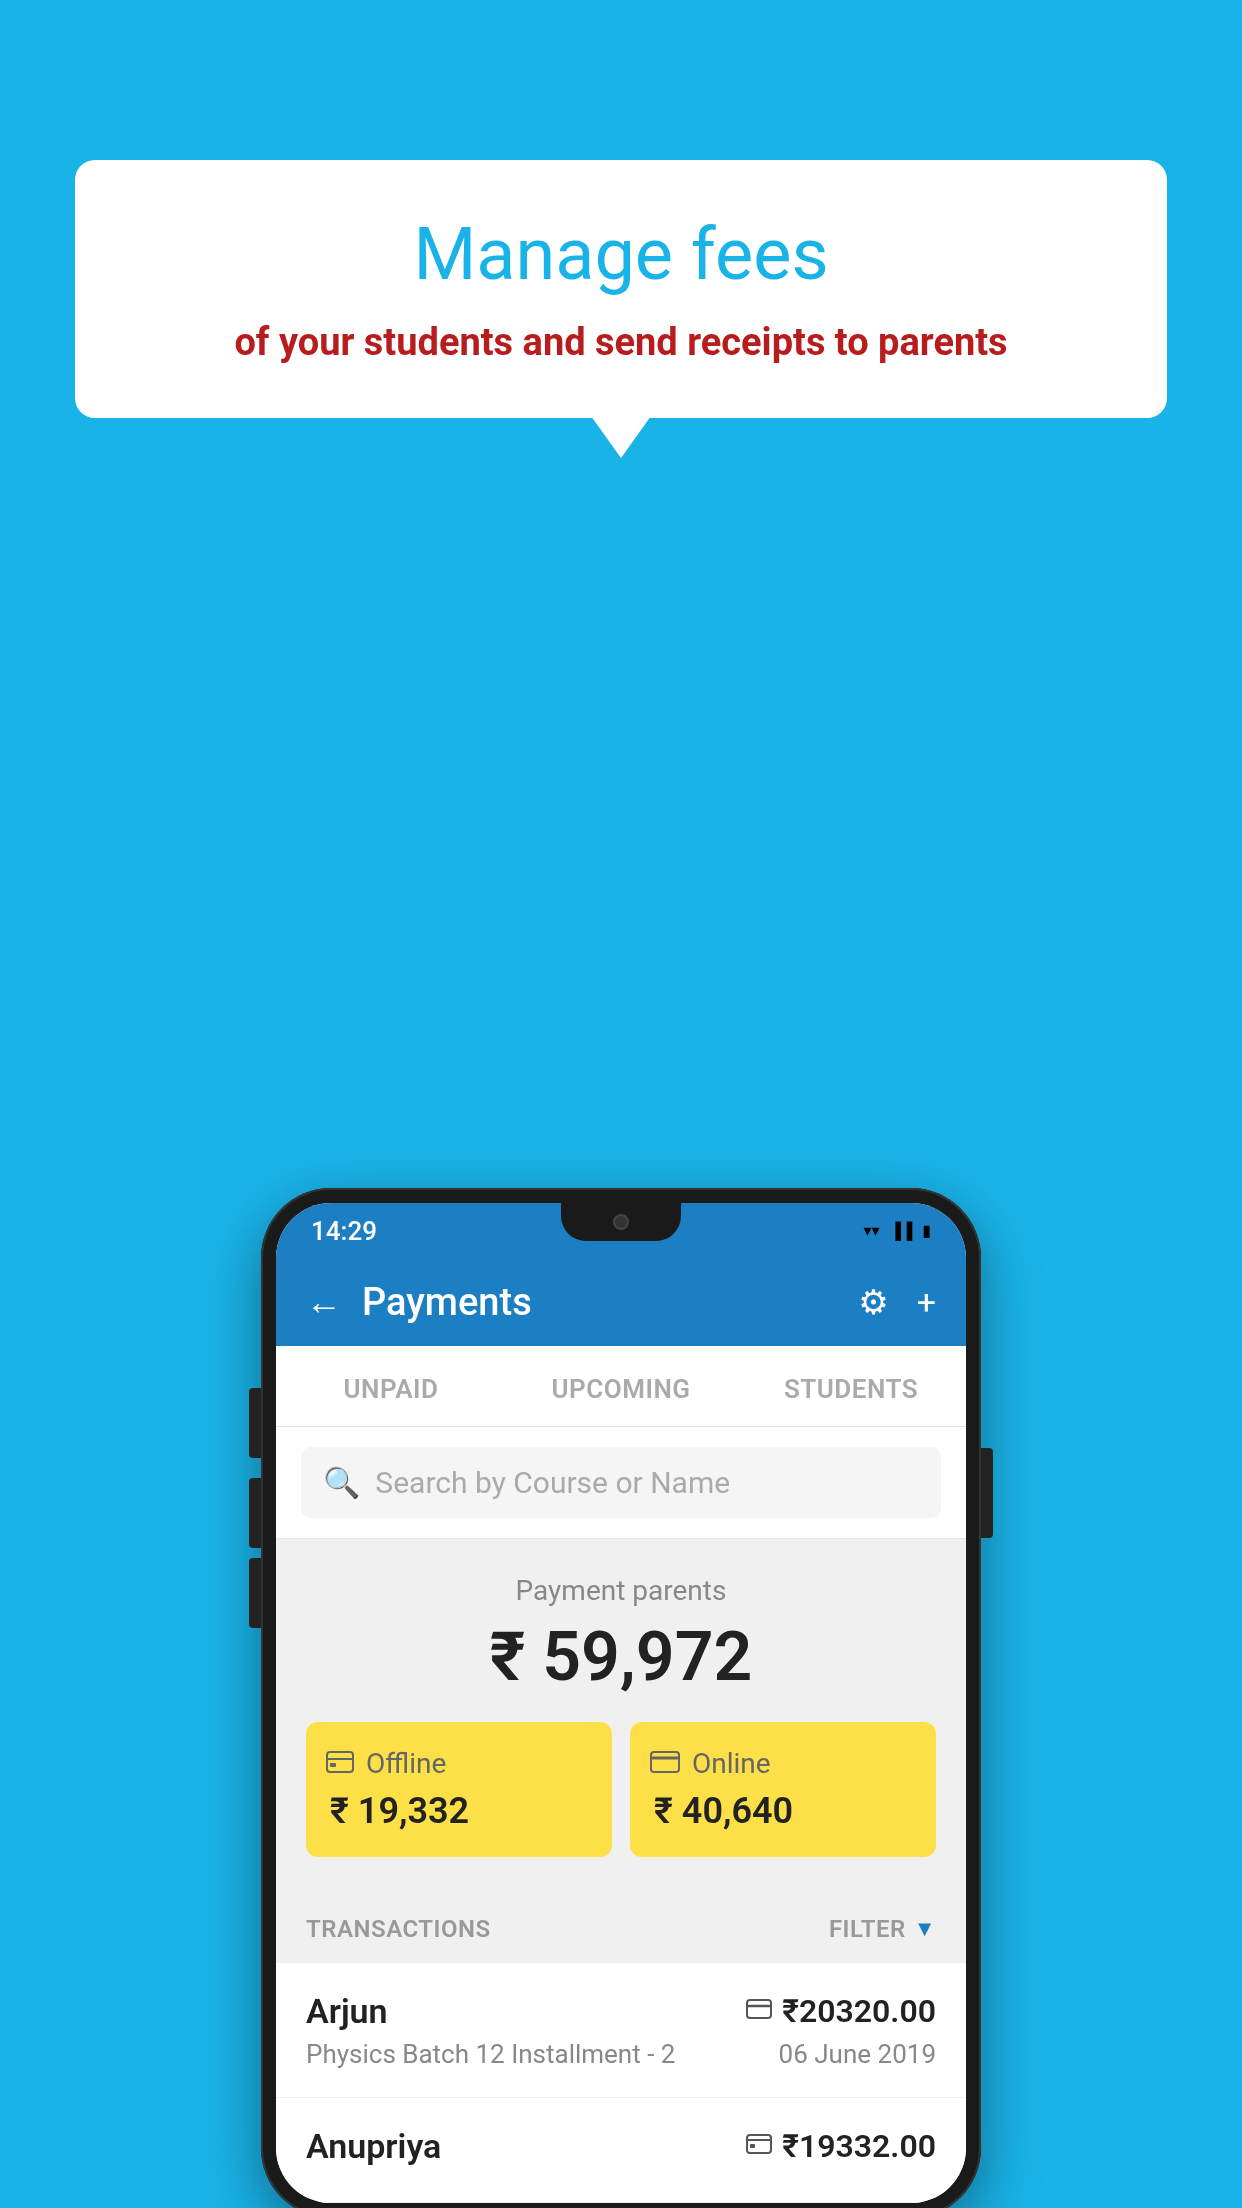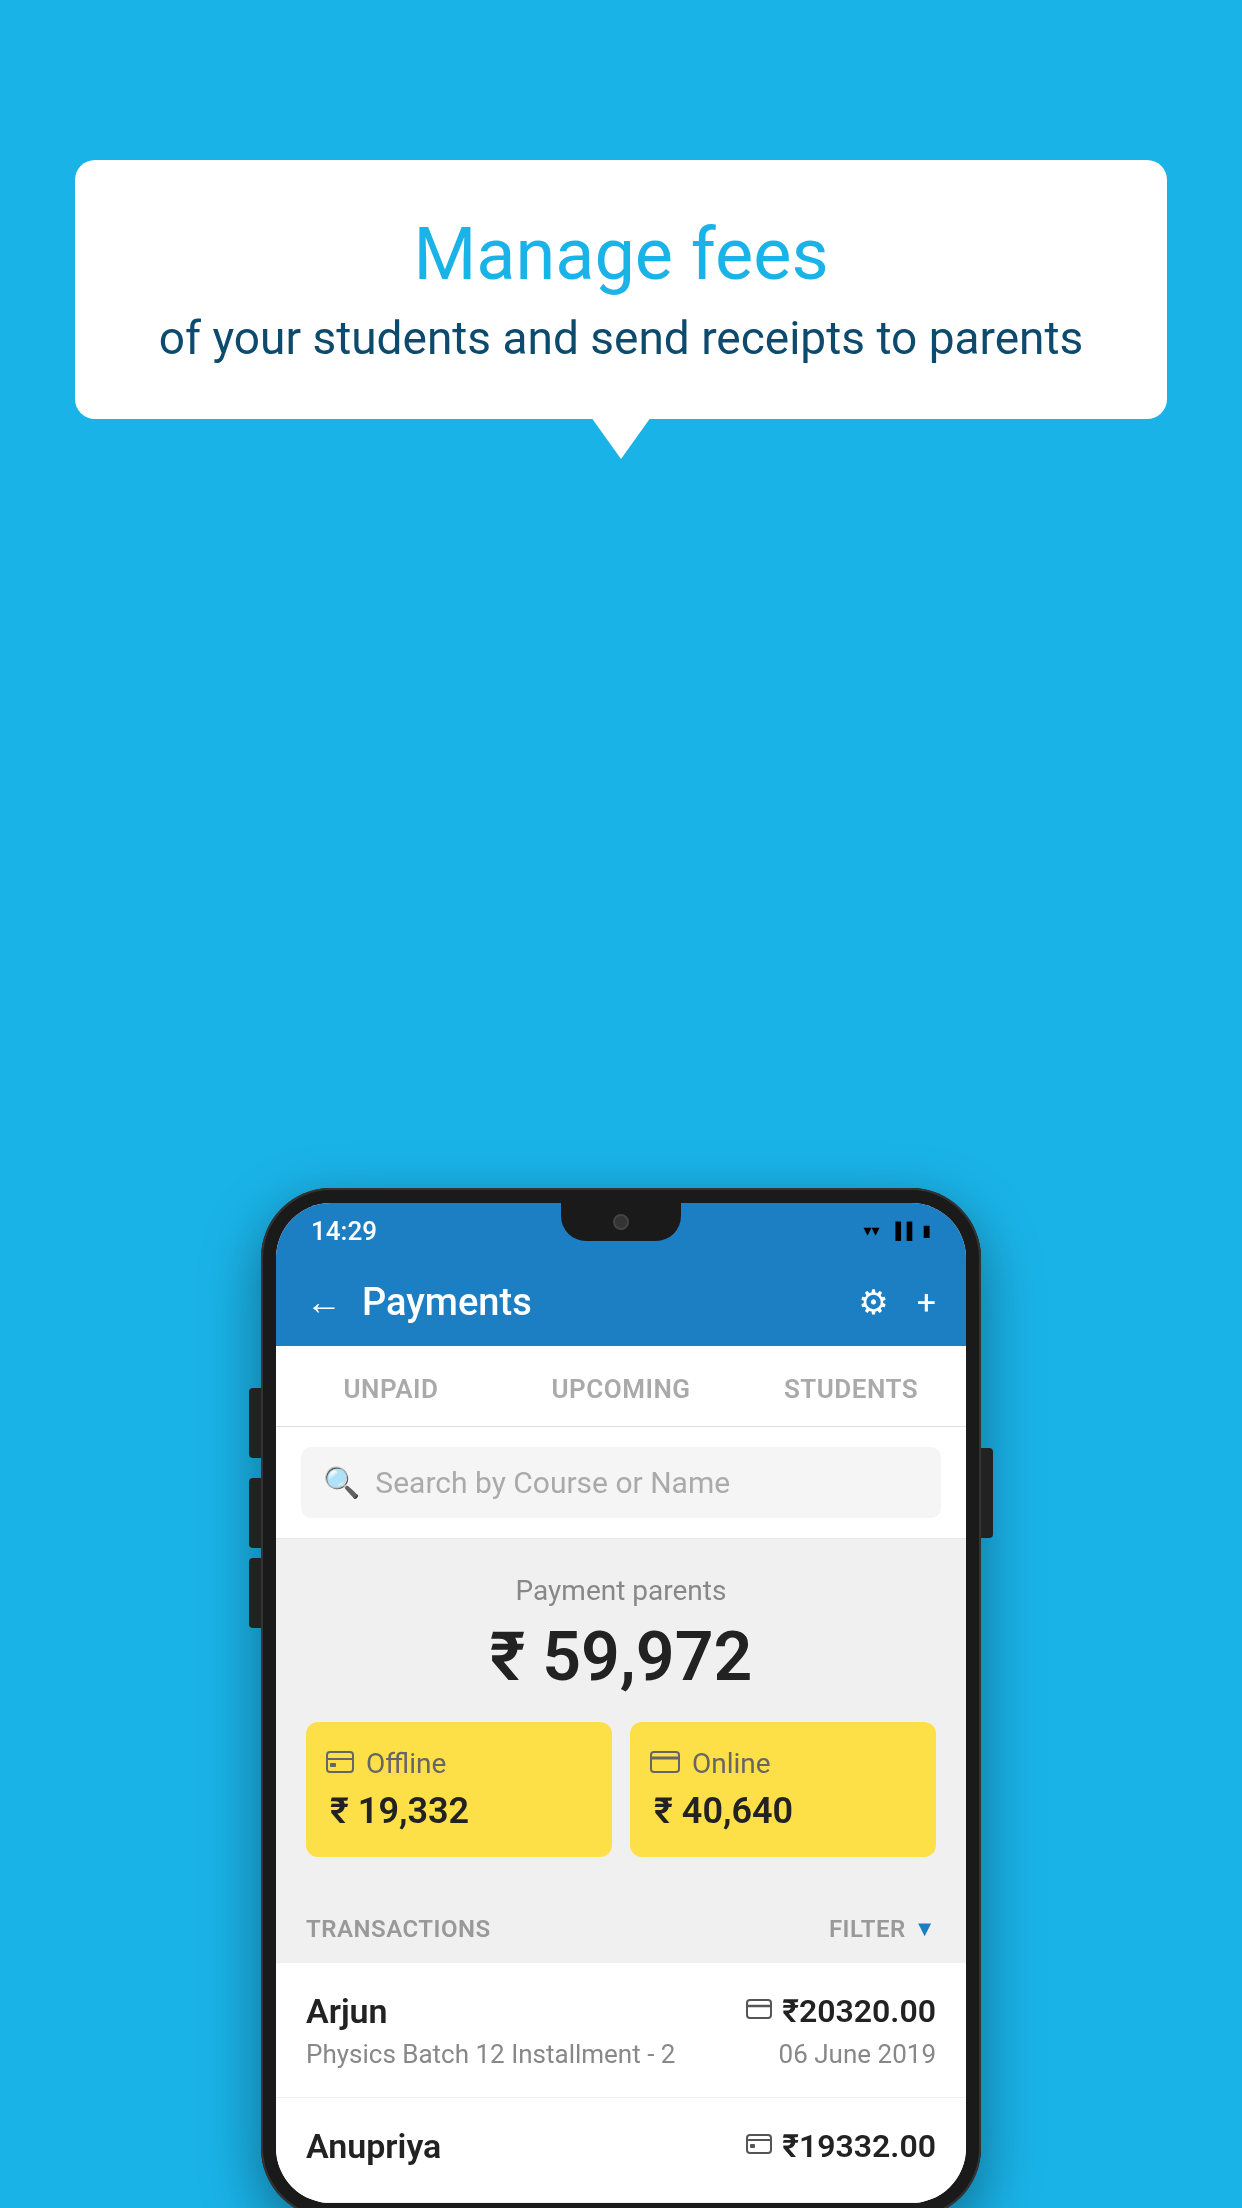--- a/index.html
+++ b/index.html
@@ -40,28 +40,28 @@
       height: 0;
       border-left: 30px solid transparent;
       border-right: 30px solid transparent;
       border-top: 42px solid white;
     }
 
     .bubble-title {
       font-size: 72px;
       color: #1ab3e8;
       font-weight: 400;
-      margin-bottom: 15px;
+      margin-bottom: 24px;
       line-height: 1.1;
     }
 
     .bubble-subtitle {
-      font-size: 46px;
-      color: #0c4a6e;
-      font-weight: 400;
+      font-size: 38px;
+      color: #b91c1c;
+      font-weight: 700;
       line-height: 1.3;
     }
 
     
     .phone-container {
       position: absolute;
       bottom: -10px;
       left: 50%;
       transform: translateX(-50%);
       width: 720px;

